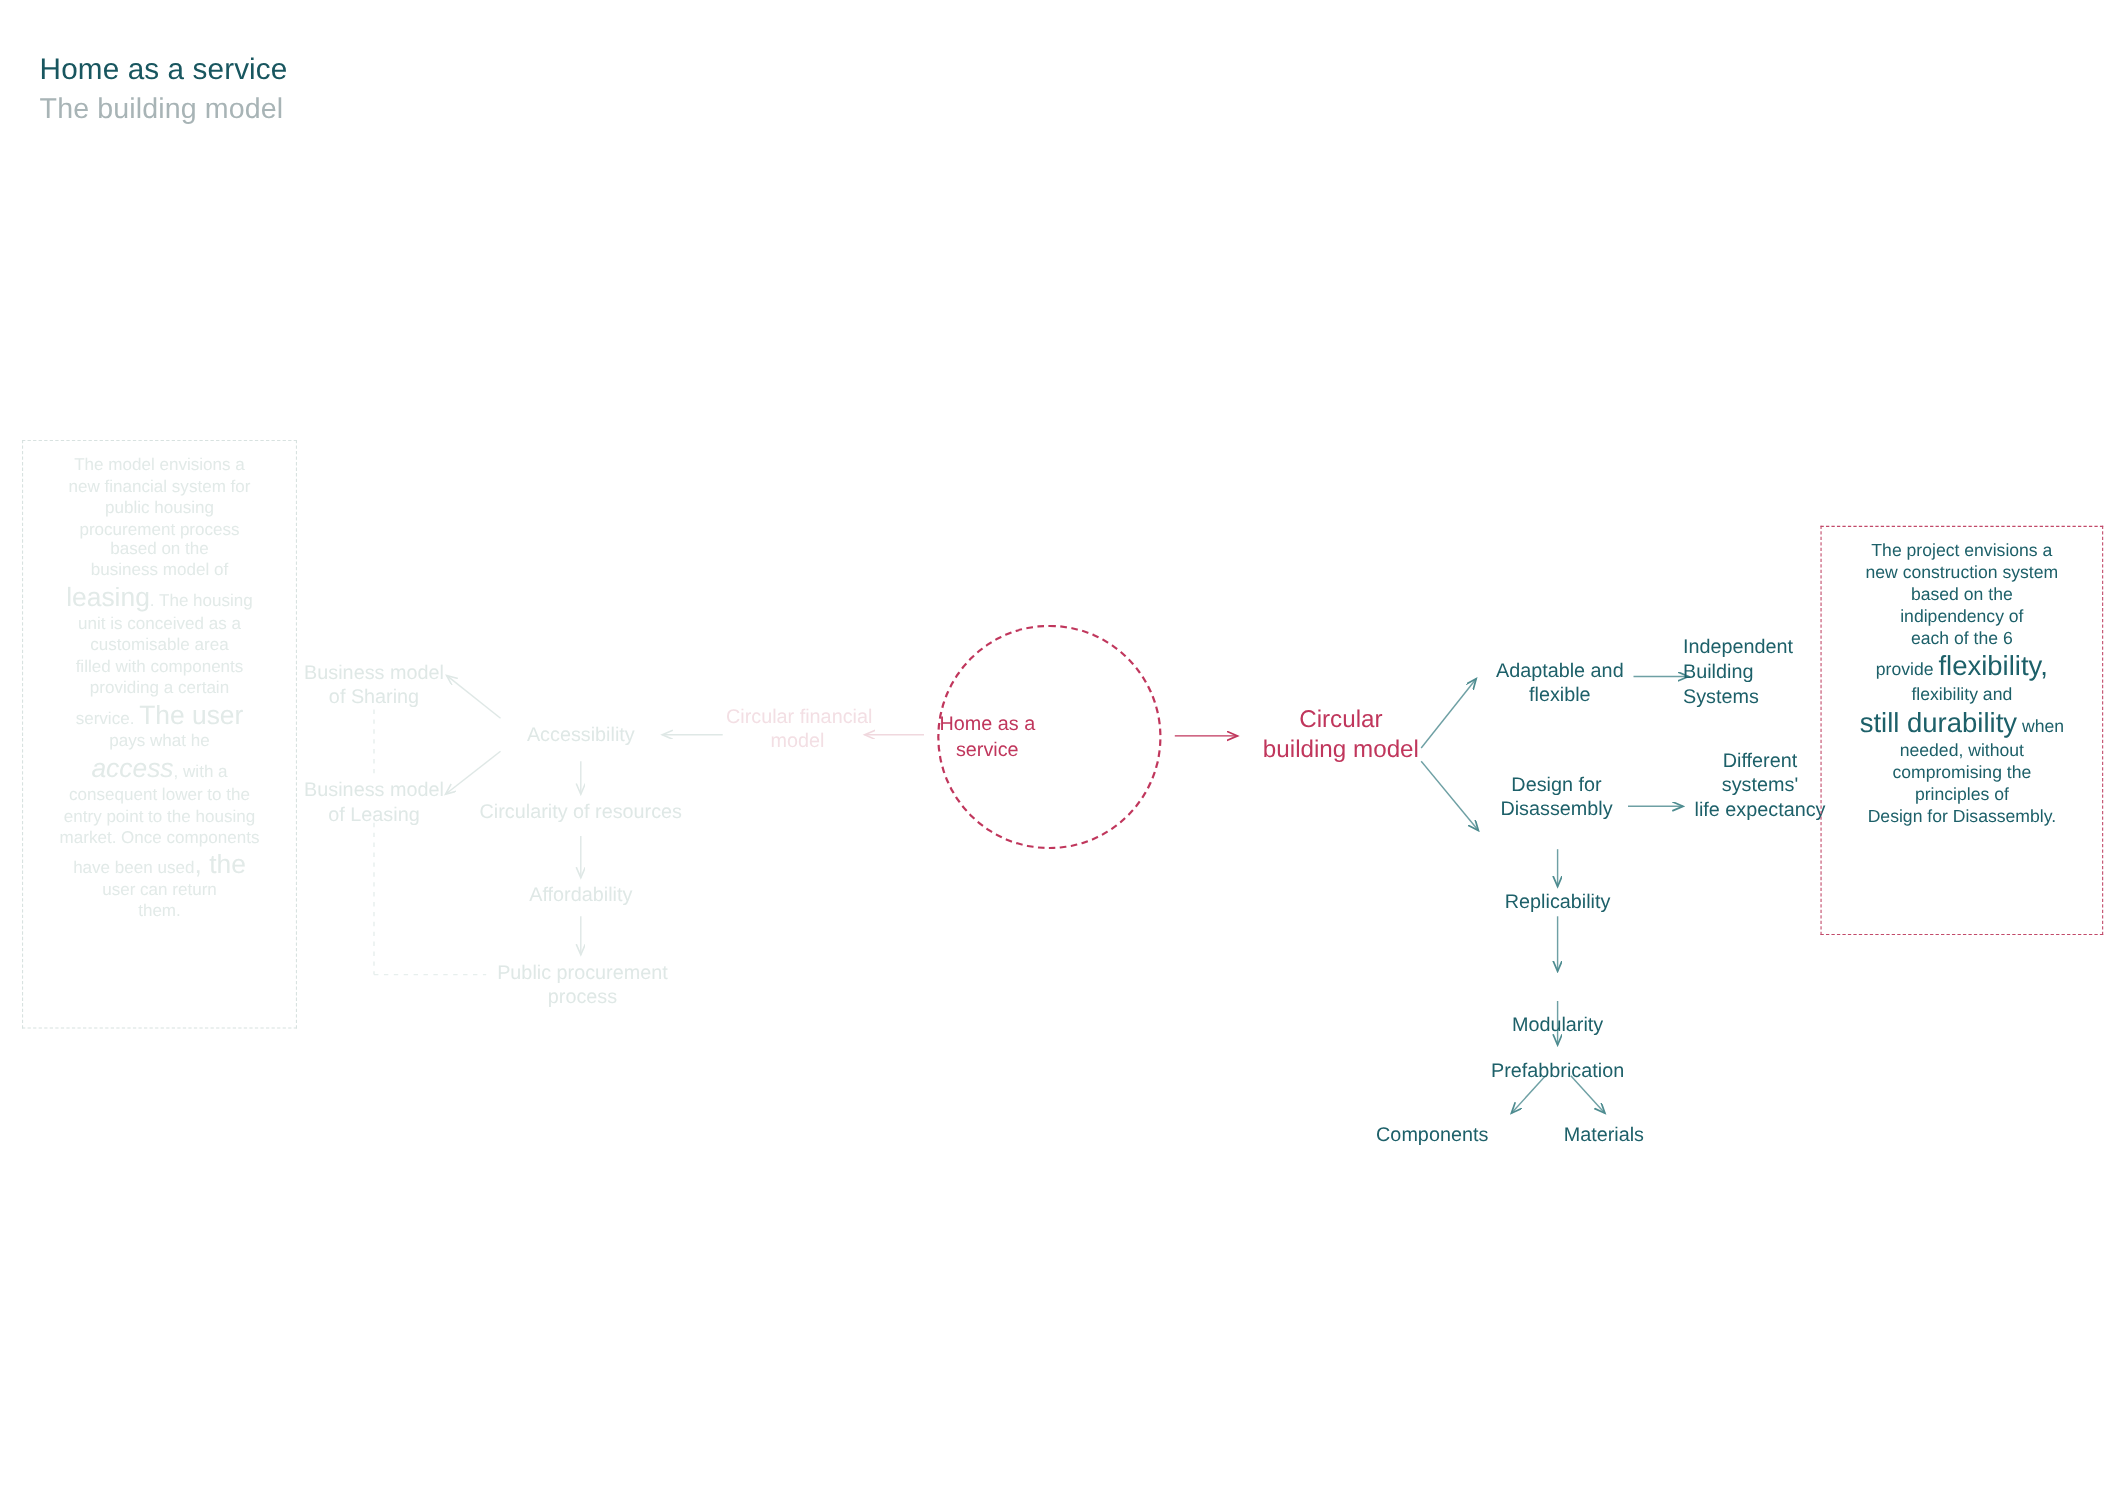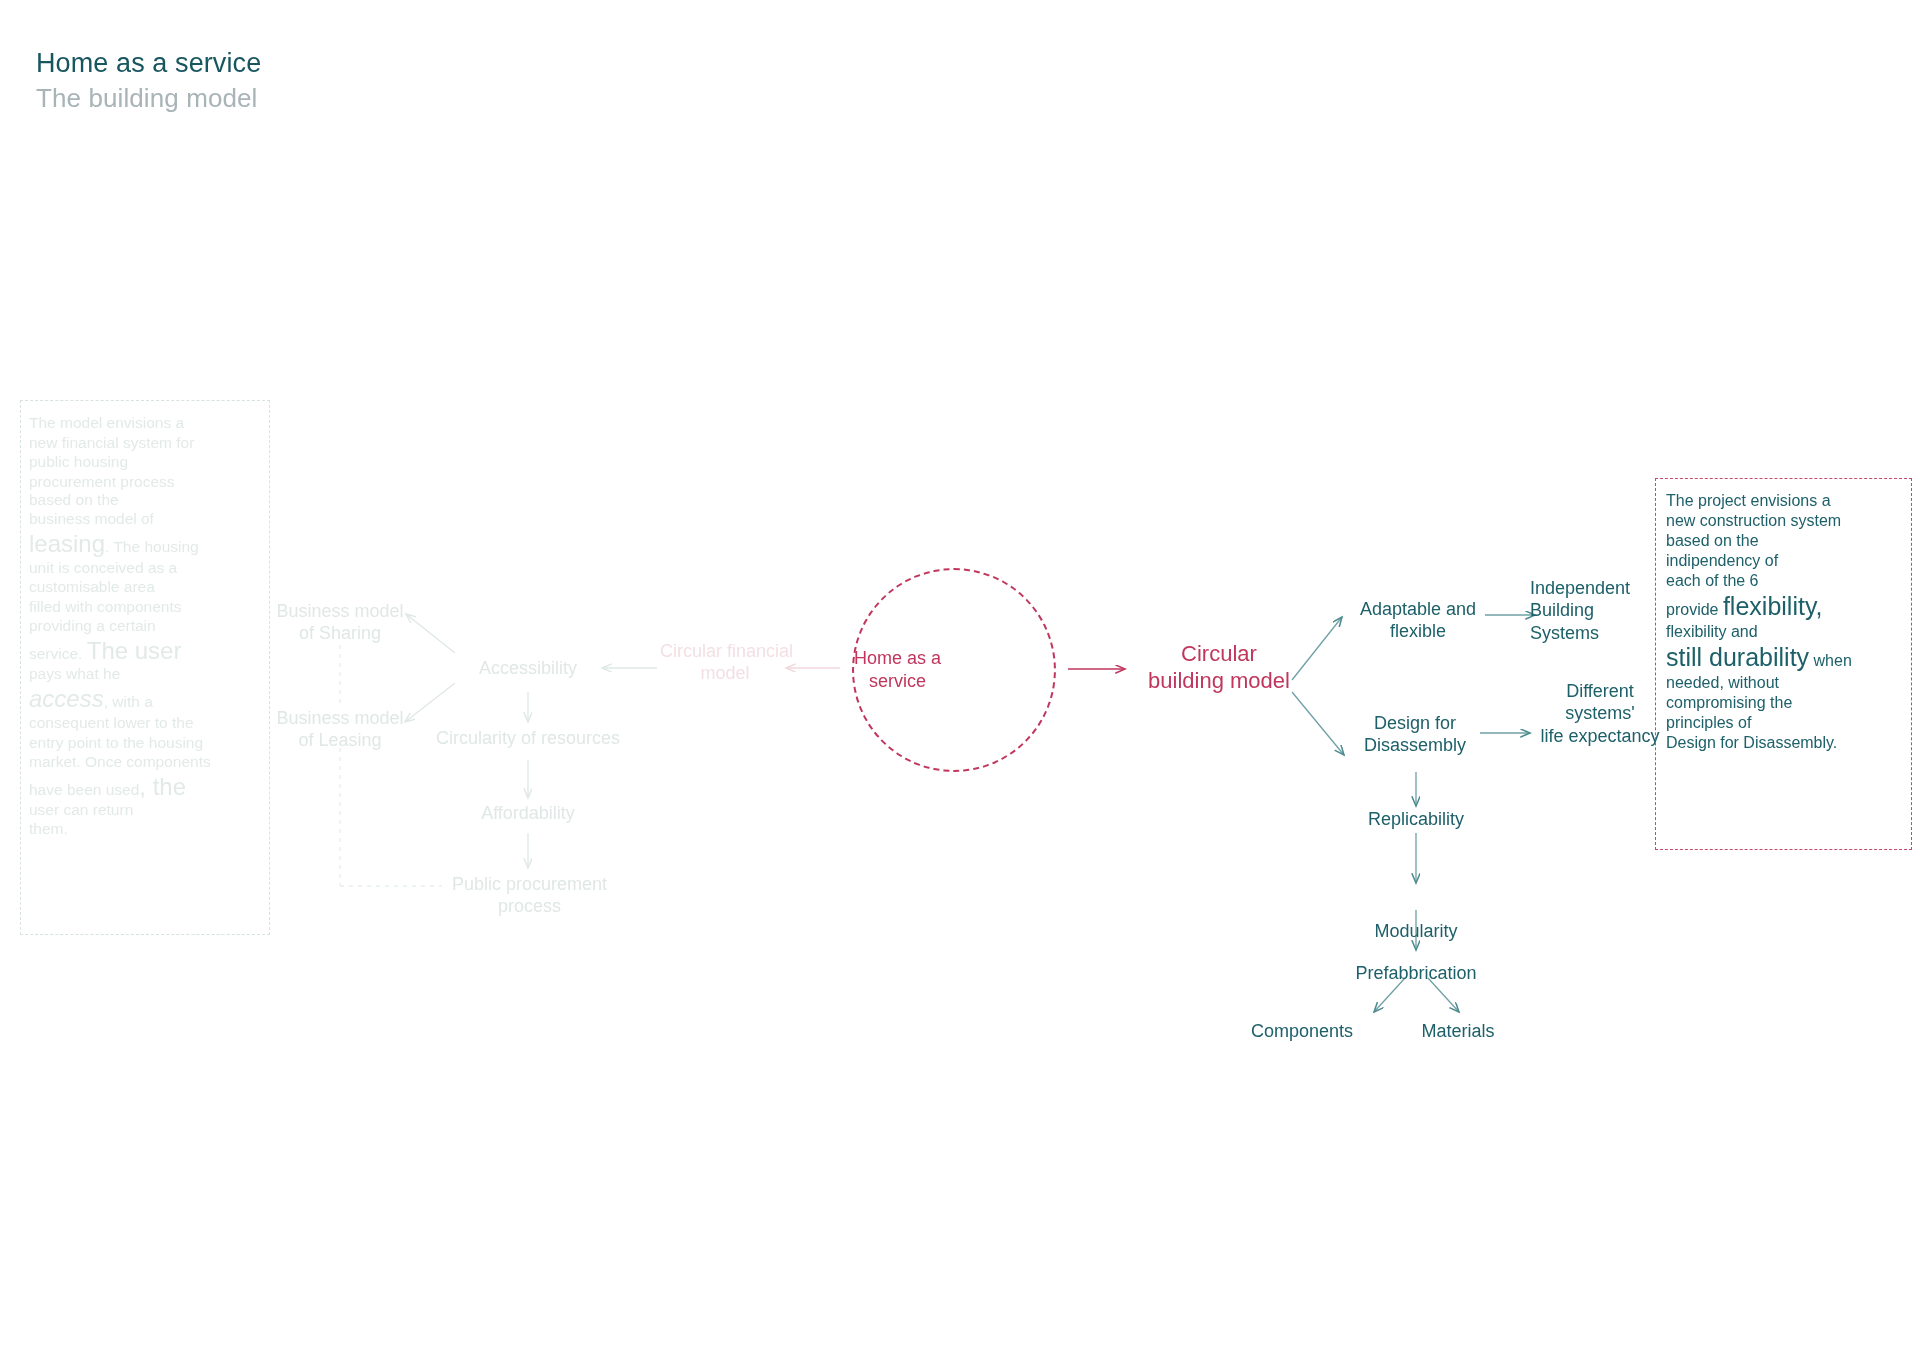--- a/index.html
+++ b/index.html
@@ -49,20 +49,21 @@
     letter-spacing: 0.1px;
     line-height: 1.18;
     font-weight: 400;
     margin-top: 3px;
   }
 
   
   .note-box {
     position: absolute;
     box-sizing: border-box;
+    text-align: center;
   }
   .note-left {
     left: 20px;
     top: 400px;
     width: 250px;
     height: 535px;
     border: 1.4px dashed #d8e2e0;
     padding: 12px 8px 0 8px;
     color: #e2eae8;
   }
@@ -223,21 +224,21 @@
     <span>Adaptable and</span><br>
     <span>flexible</span>
   </div>
 
   <div class="node n-teal" style="left:1530px; top:577px; width:120px; text-align:left;">
     <span>Independent</span><br>
     <span>Building</span><br>
     <span>Systems</span>
   </div>
 
-  <div class="node n-teal" style="left:1350px; top:702px; width:130px;margin-top:10px;">
+  <div class="node n-teal" style="left:1350px; top:702px; width:130px;">
     <span>Design for</span><br>
     <span>Disassembly</span>
   </div>
 
   <div class="node n-teal" style="left:1520px; top:680px; width:160px;">
     <span>Different</span><br>
     <span>systems'</span><br>
     <span>life expectancy</span>
   </div>
 

